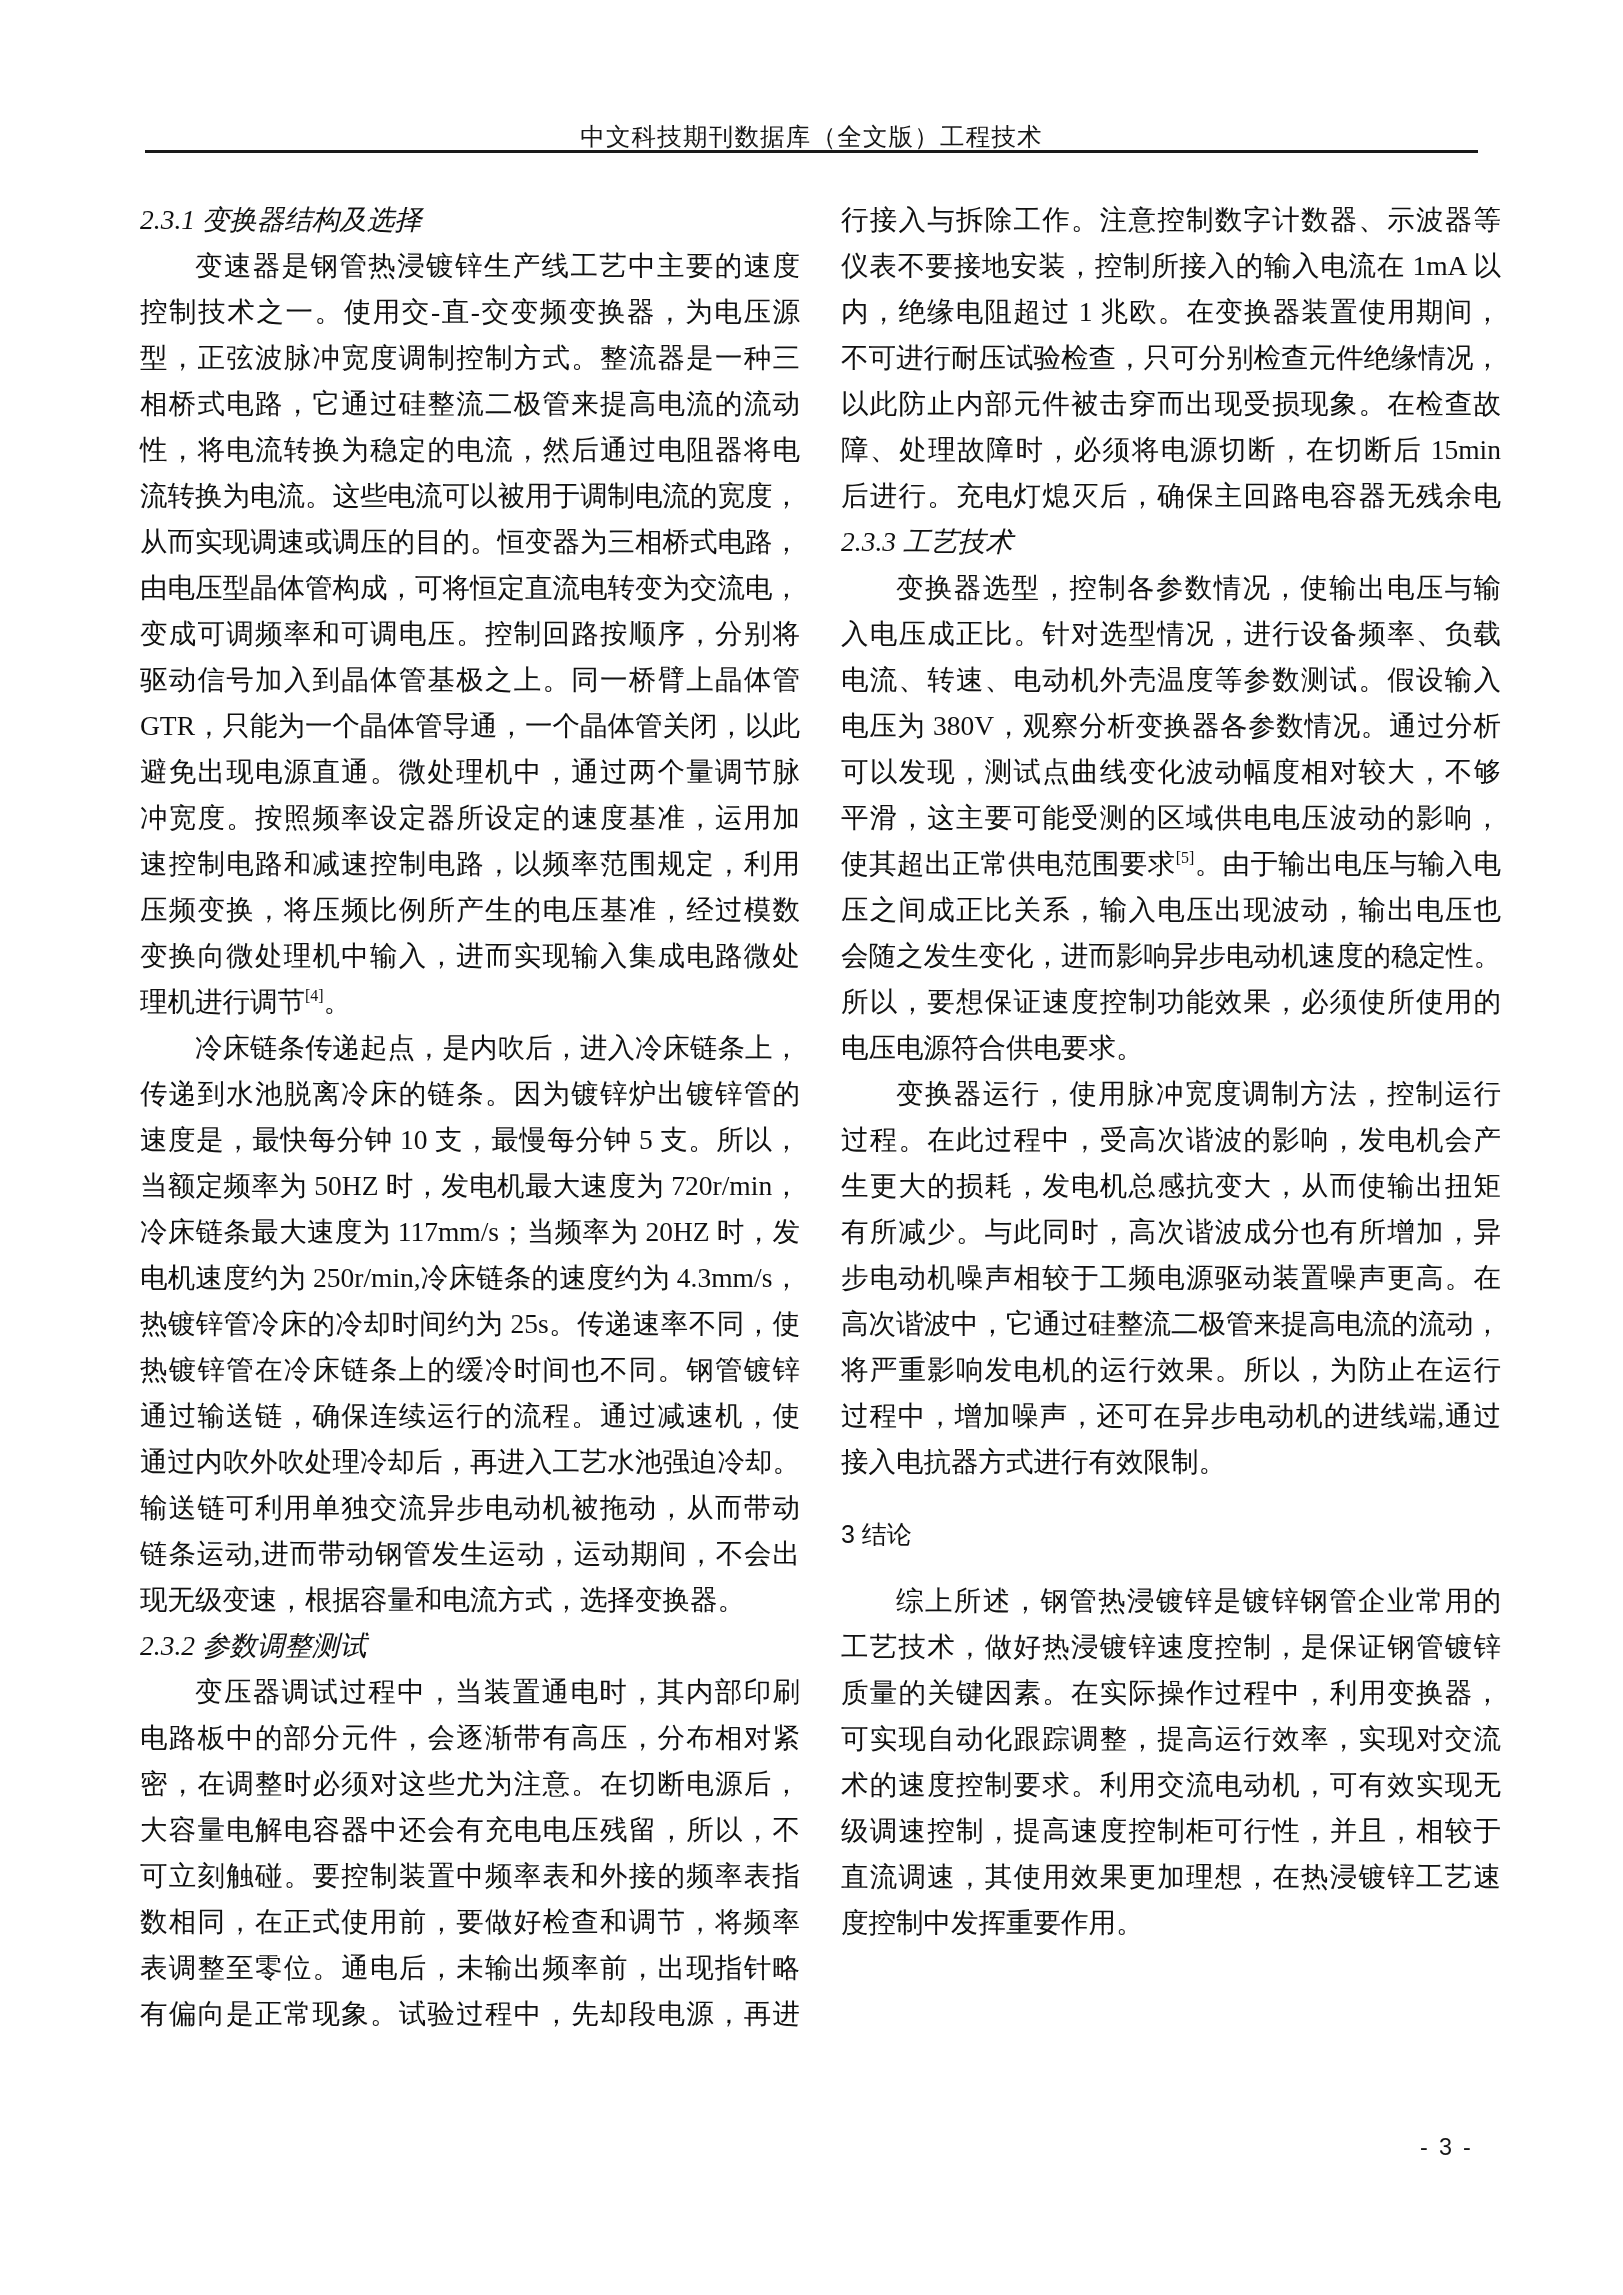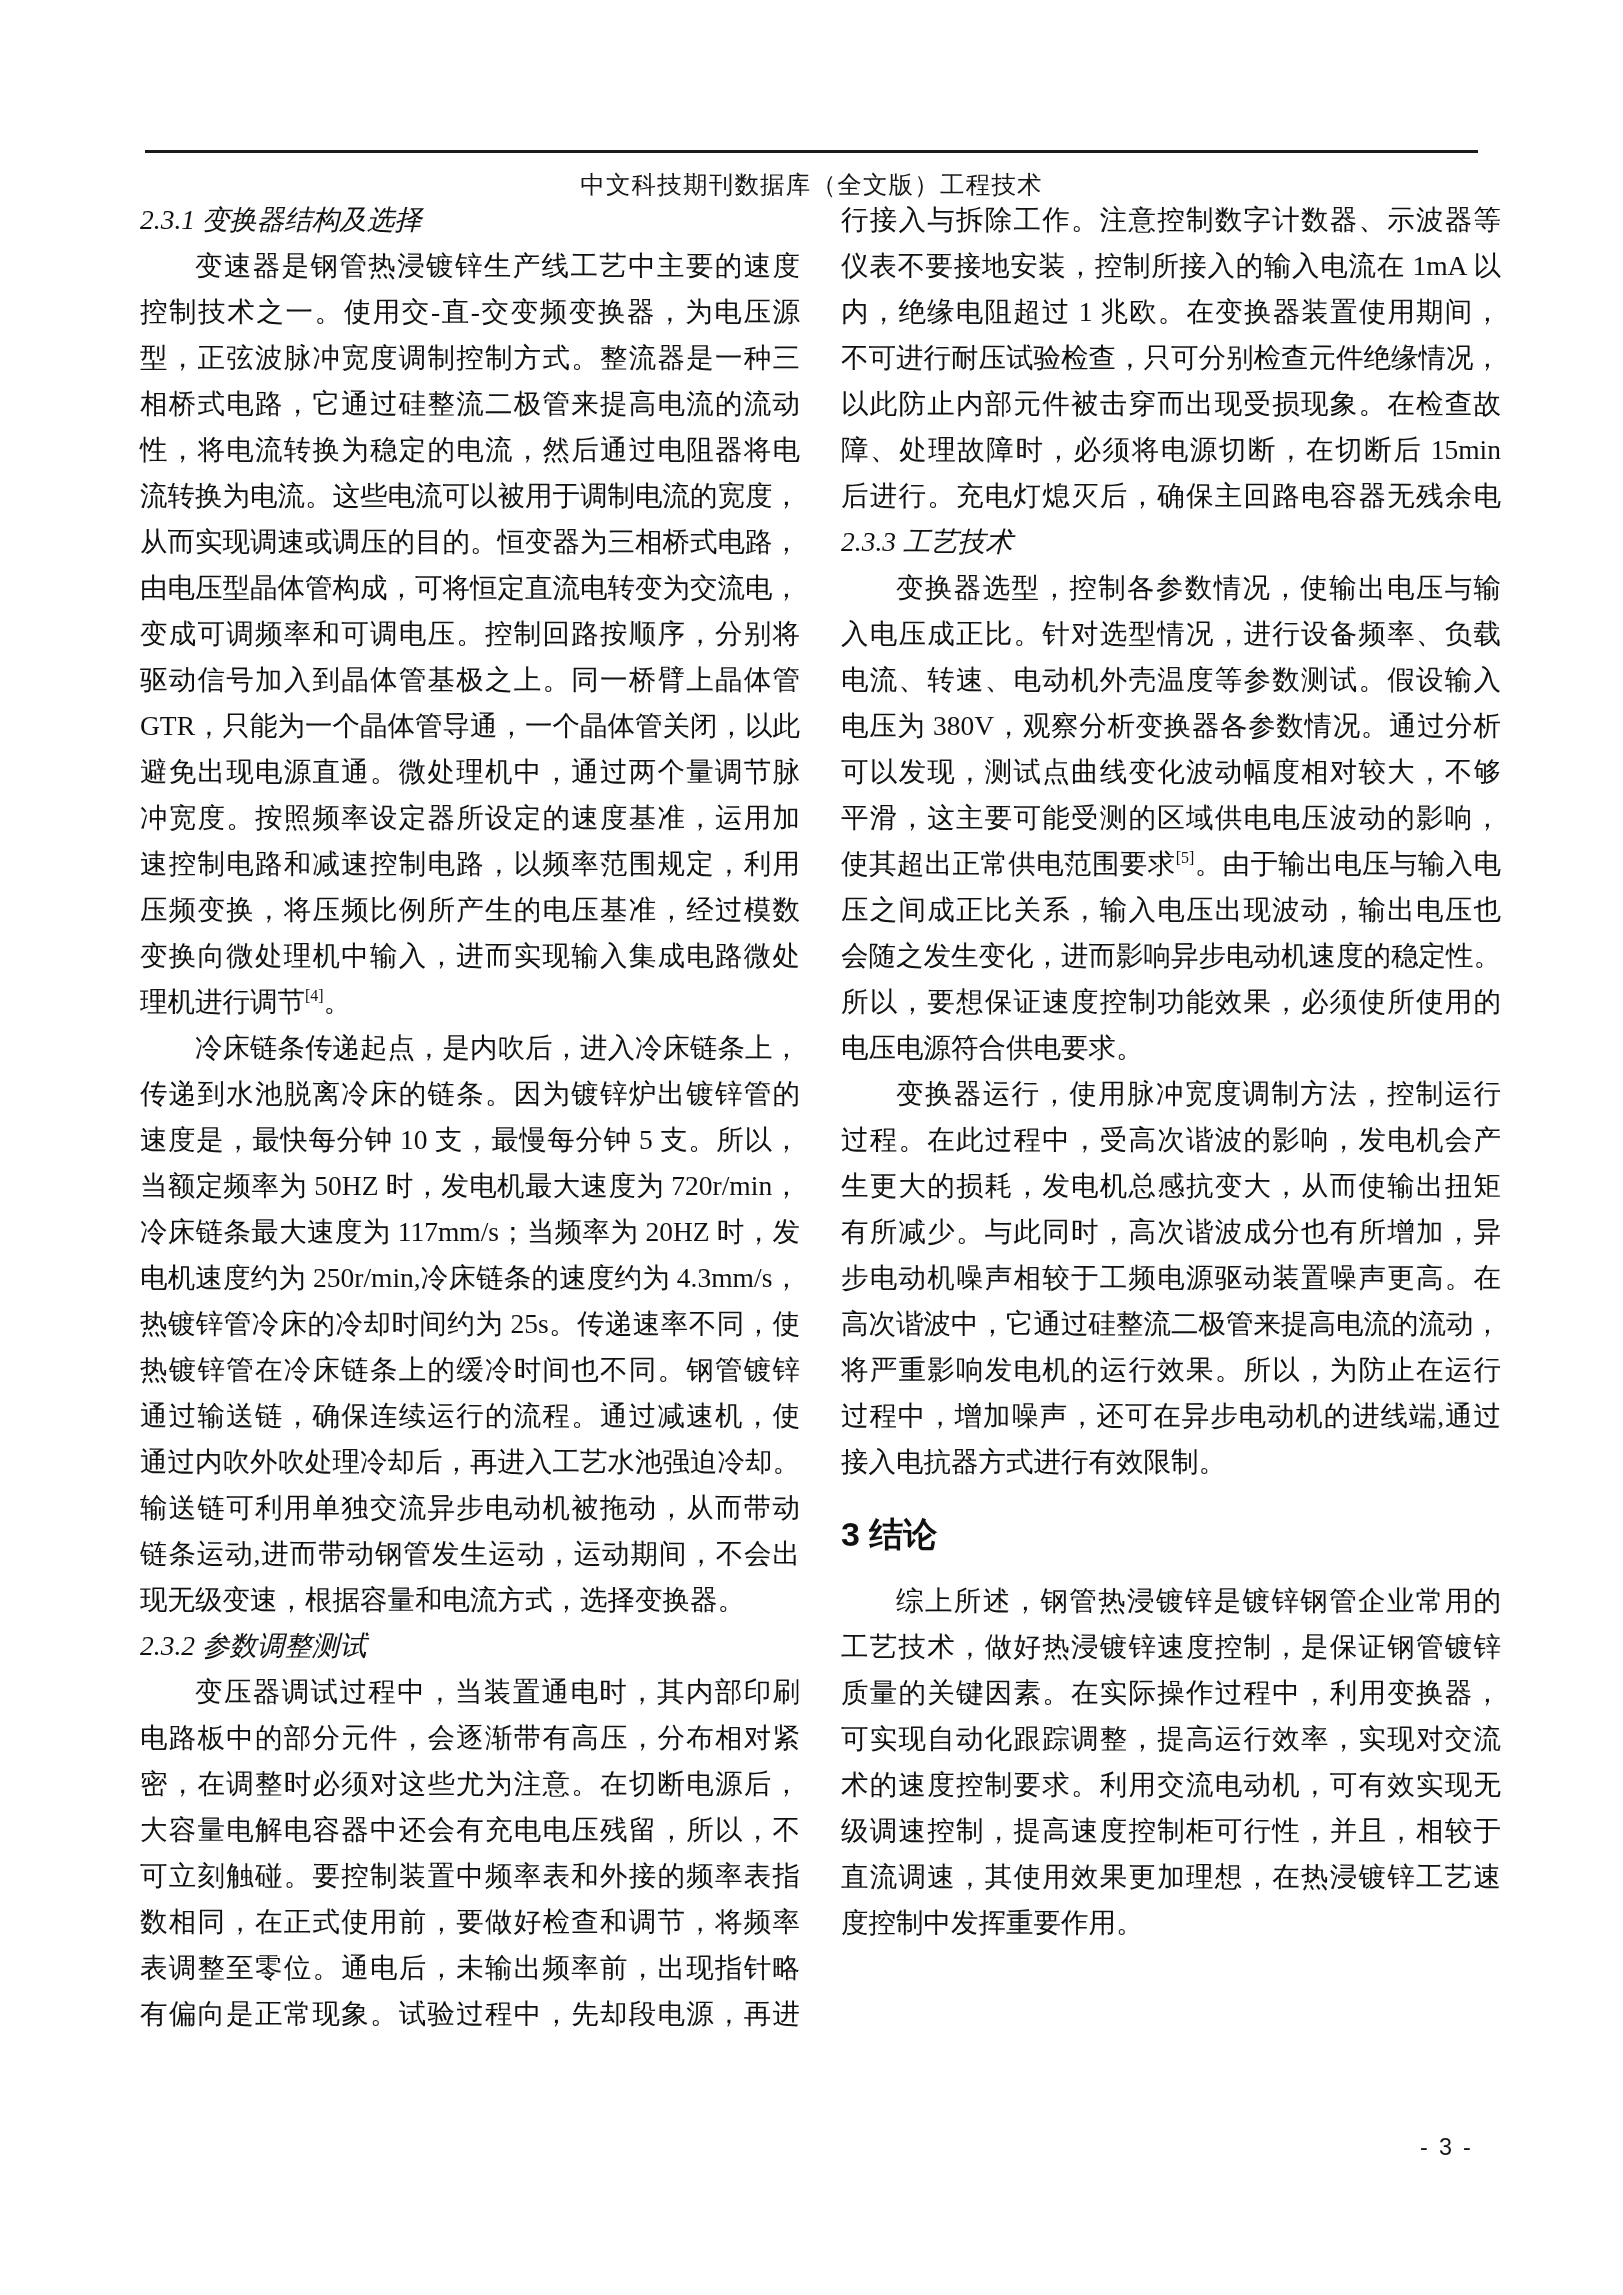--- a/index.html
+++ b/index.html
@@ -15,21 +15,20 @@
   .header-title {
     position: absolute;
     top: 120px;
     left: 0;
     width: 100%;
     text-align: center;
     font-size: 24.5px;
     letter-spacing: 1.2px;
     color: #161616;
     white-space: nowrap;
-    margin-top: 48px;
   }
   .header-rule {
     position: absolute;
     top: 150px;
     left: 145px;
     width: 1333px;
     height: 2.9px;
     background: #1a1a1a;
   }
   .col {
@@ -44,22 +43,22 @@
     height: 46px;
     text-align: justify;
     text-align-last: justify;
     white-space: nowrap;
   }
   .line.nojust { text-align-last: left; }
   .line.indent { text-indent: 2em; }
   .line.section { text-align-last: left; font-style: italic; }
   .line.chapter {
     font-family: "Liberation Sans", sans-serif;
-    font-weight: 700;
-    font-size: 34px;
+    font-weight: 400;
+    font-size: 25px;
     height: 93px;
     line-height: 99px;
     text-align-last: left;
   }
   .line sup {
     font-size: 58%;
     vertical-align: super;
     line-height: 0;
   }
   .page-number {

